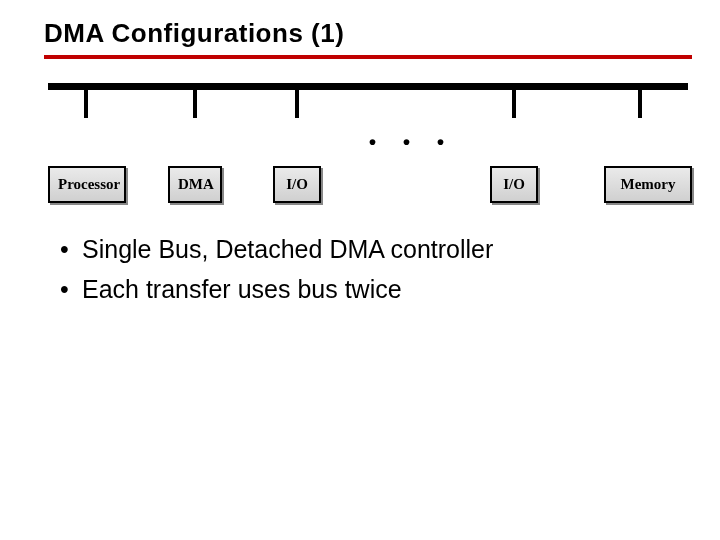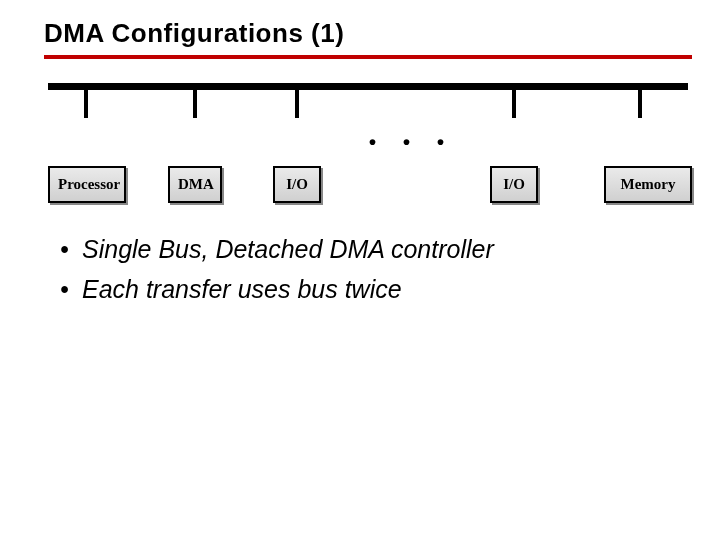--- a/index.html
+++ b/index.html
@@ -74,21 +74,20 @@
     letter-spacing: 8px;
     line-height: 32px;
   }
   .bullets {
     font-size: 25px;
     line-height: 1.5;
     padding-left: 16px;
   }
   .b1 {
     margin: 0 0 2px 0;
-    font-style: italic;
   }
   .bullet-dot {
     display: inline-block;
     width: 22px;
   }
   .sub {
     font-size: 20px;
     padding-left: 44px;
     margin: 6px 0 10px 0;
   }

